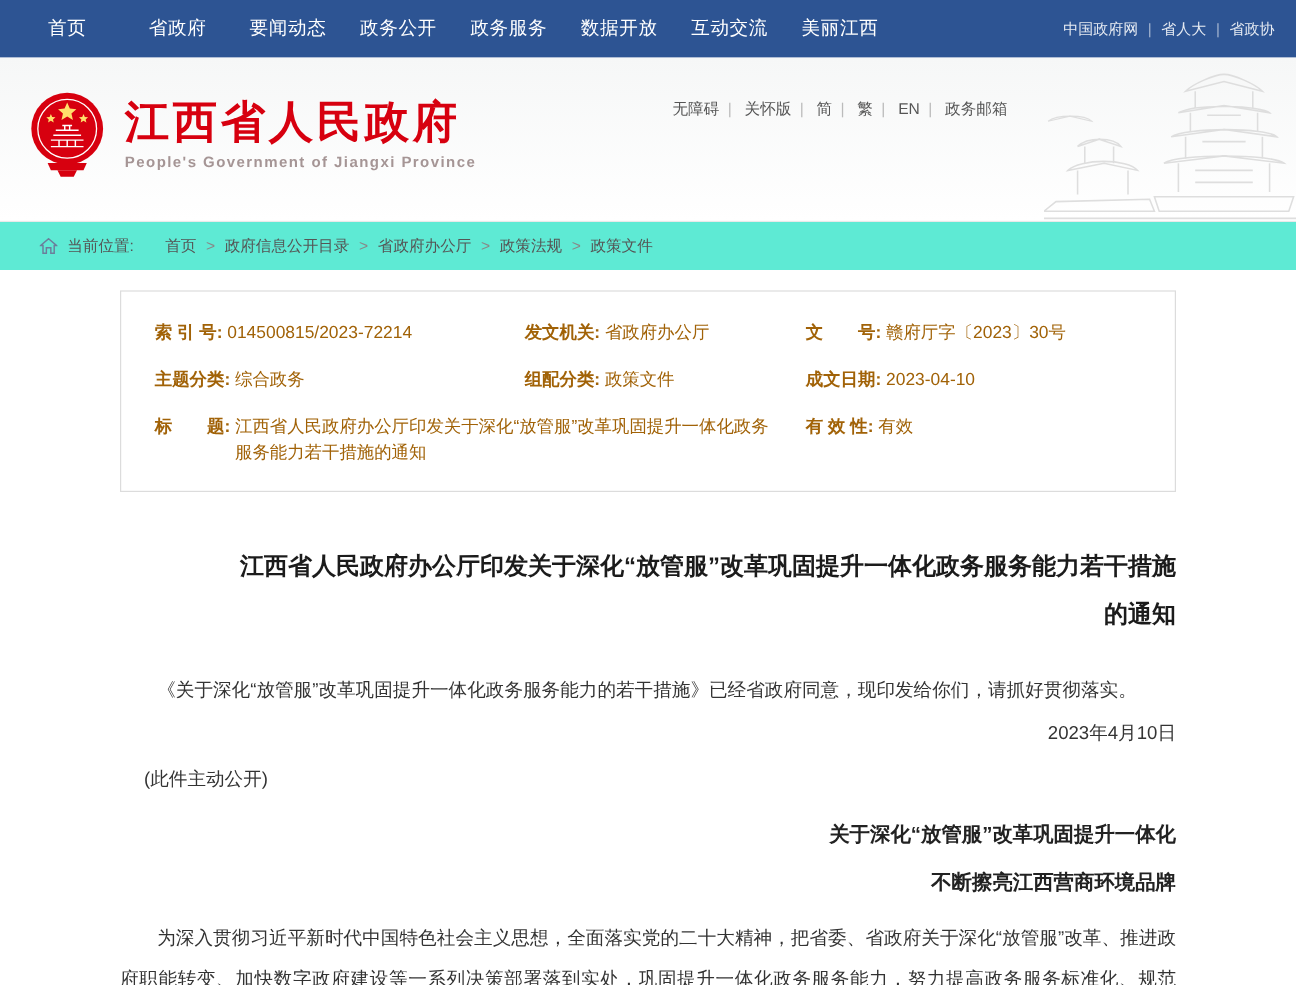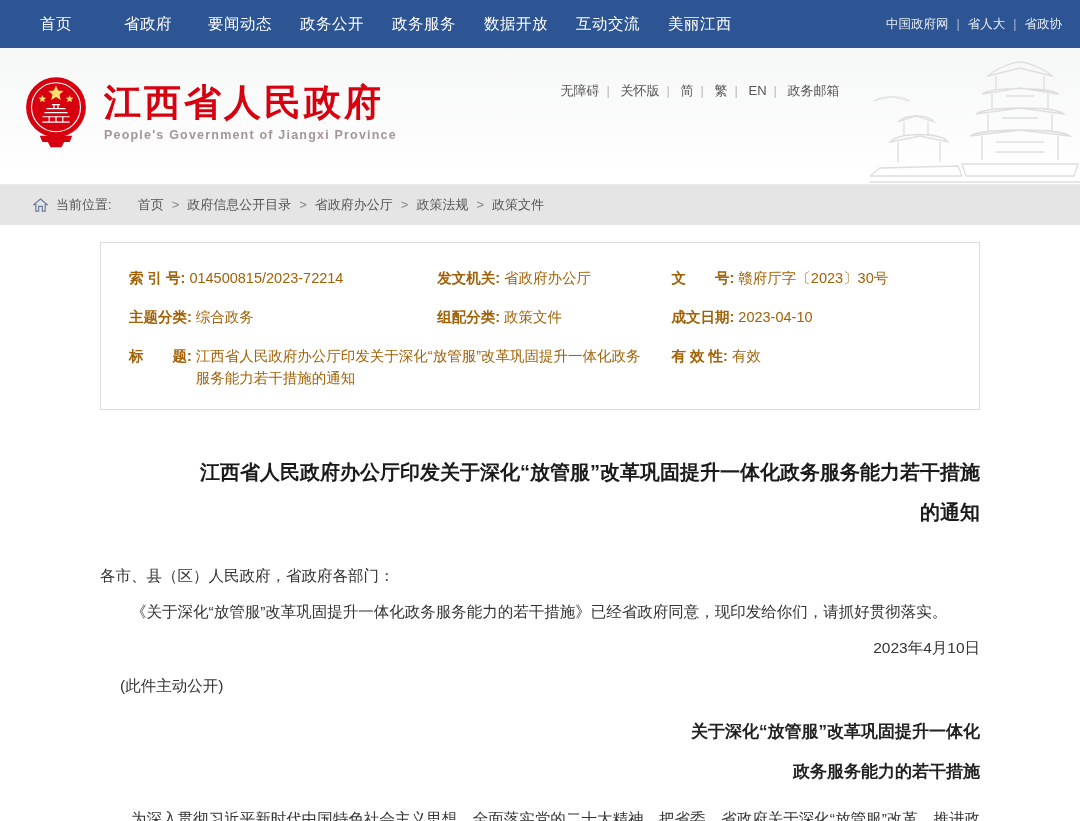--- a/index.html
+++ b/index.html
@@ -32,21 +32,21 @@
   .searchbox { display:flex; width:326px; height:33px; border:1px solid #c9c9c9; background:#fff; }
   .searchbox input { flex:1; border:none; outline:none; padding:0 12px; font-size:13px; color:#333; background:transparent; }
   .searchbox input::placeholder { color:#9a9a9a; }
   .search-btn { width:42px; border:none; border-left:1px solid #c9c9c9; background:#fff;
     display:flex; align-items:center; justify-content:center; cursor:pointer; }
 
   .pavilion { position:absolute; right:0; top:8px; }
 
   
   .breadcrumb { height:40px; display:flex; align-items:center; padding-left:33px;
-    font-size:13px; color:#555; background:#e5e5e5; }
+    font-size:13px; color:#555; background:#5eead4; }
   .breadcrumb .home-ic { margin-right:8px; display:flex; }
   .breadcrumb .loc-label { margin-right:26px; }
   .crumb { cursor:pointer; }
   .crumb:not(:last-child)::after { content:">"; margin:0 8px; color:#888; cursor:default; }
 
   
   .content { width:880px; margin:0 auto; }
 
   .meta-box { margin-top:17px; border:1px solid #dcdcdc; padding:24px 28px 20px; 
     display:grid; grid-template-columns:37.5% 28.5% 34%; row-gap:17px; }
@@ -193,25 +193,24 @@
       <span class="val">有效</span>
     </div>
   </div>
 
   <h1 class="doc-title">
     <div>江西省人民政府办公厅印发关于深化“放管服”改革巩固提升一体化政务服务能力若干措施</div>
     <div>的通知</div>
   </h1>
 
   <div class="doc-body">
-    <p class="salutation">各市、县（区）人民政府，省政府各部门：</p>
     <p class="para-indent">《关于深化“放管服”改革巩固提升一体化政务服务能力的若干措施》已经省政府同意，现印发给你们，请抓好贯彻落实。</p>
     <p class="doc-date">2023年4月10日</p>
     <p class="doc-note">(此件主动公开)</p>
 
     <div class="sub-title">
       <div>关于深化“放管服”改革巩固提升一体化</div>
-      <div>政务服务能力的若干措施</div>
+      <div>不断擦亮江西营商环境品牌</div>
     </div>
 
     <p class="final-para">为深入贯彻习近平新时代中国特色社会主义思想，全面落实党的二十大精神，把省委、省政府关于深化“放管服”改革、推进政府职能转变、加快数字政府建设等一系列决策部署落到实处，巩固提升一体化政务服务能力，努力提高政务服务标准化、规范化、智能化、便利化、专业化水平，切实增强企业和群众的获得感和满意度，不断擦亮江西营商环境品牌，争创全国政务服务满意度一等省份，现制定如</p>
   </div>
 </div>
 
 </body></html>

